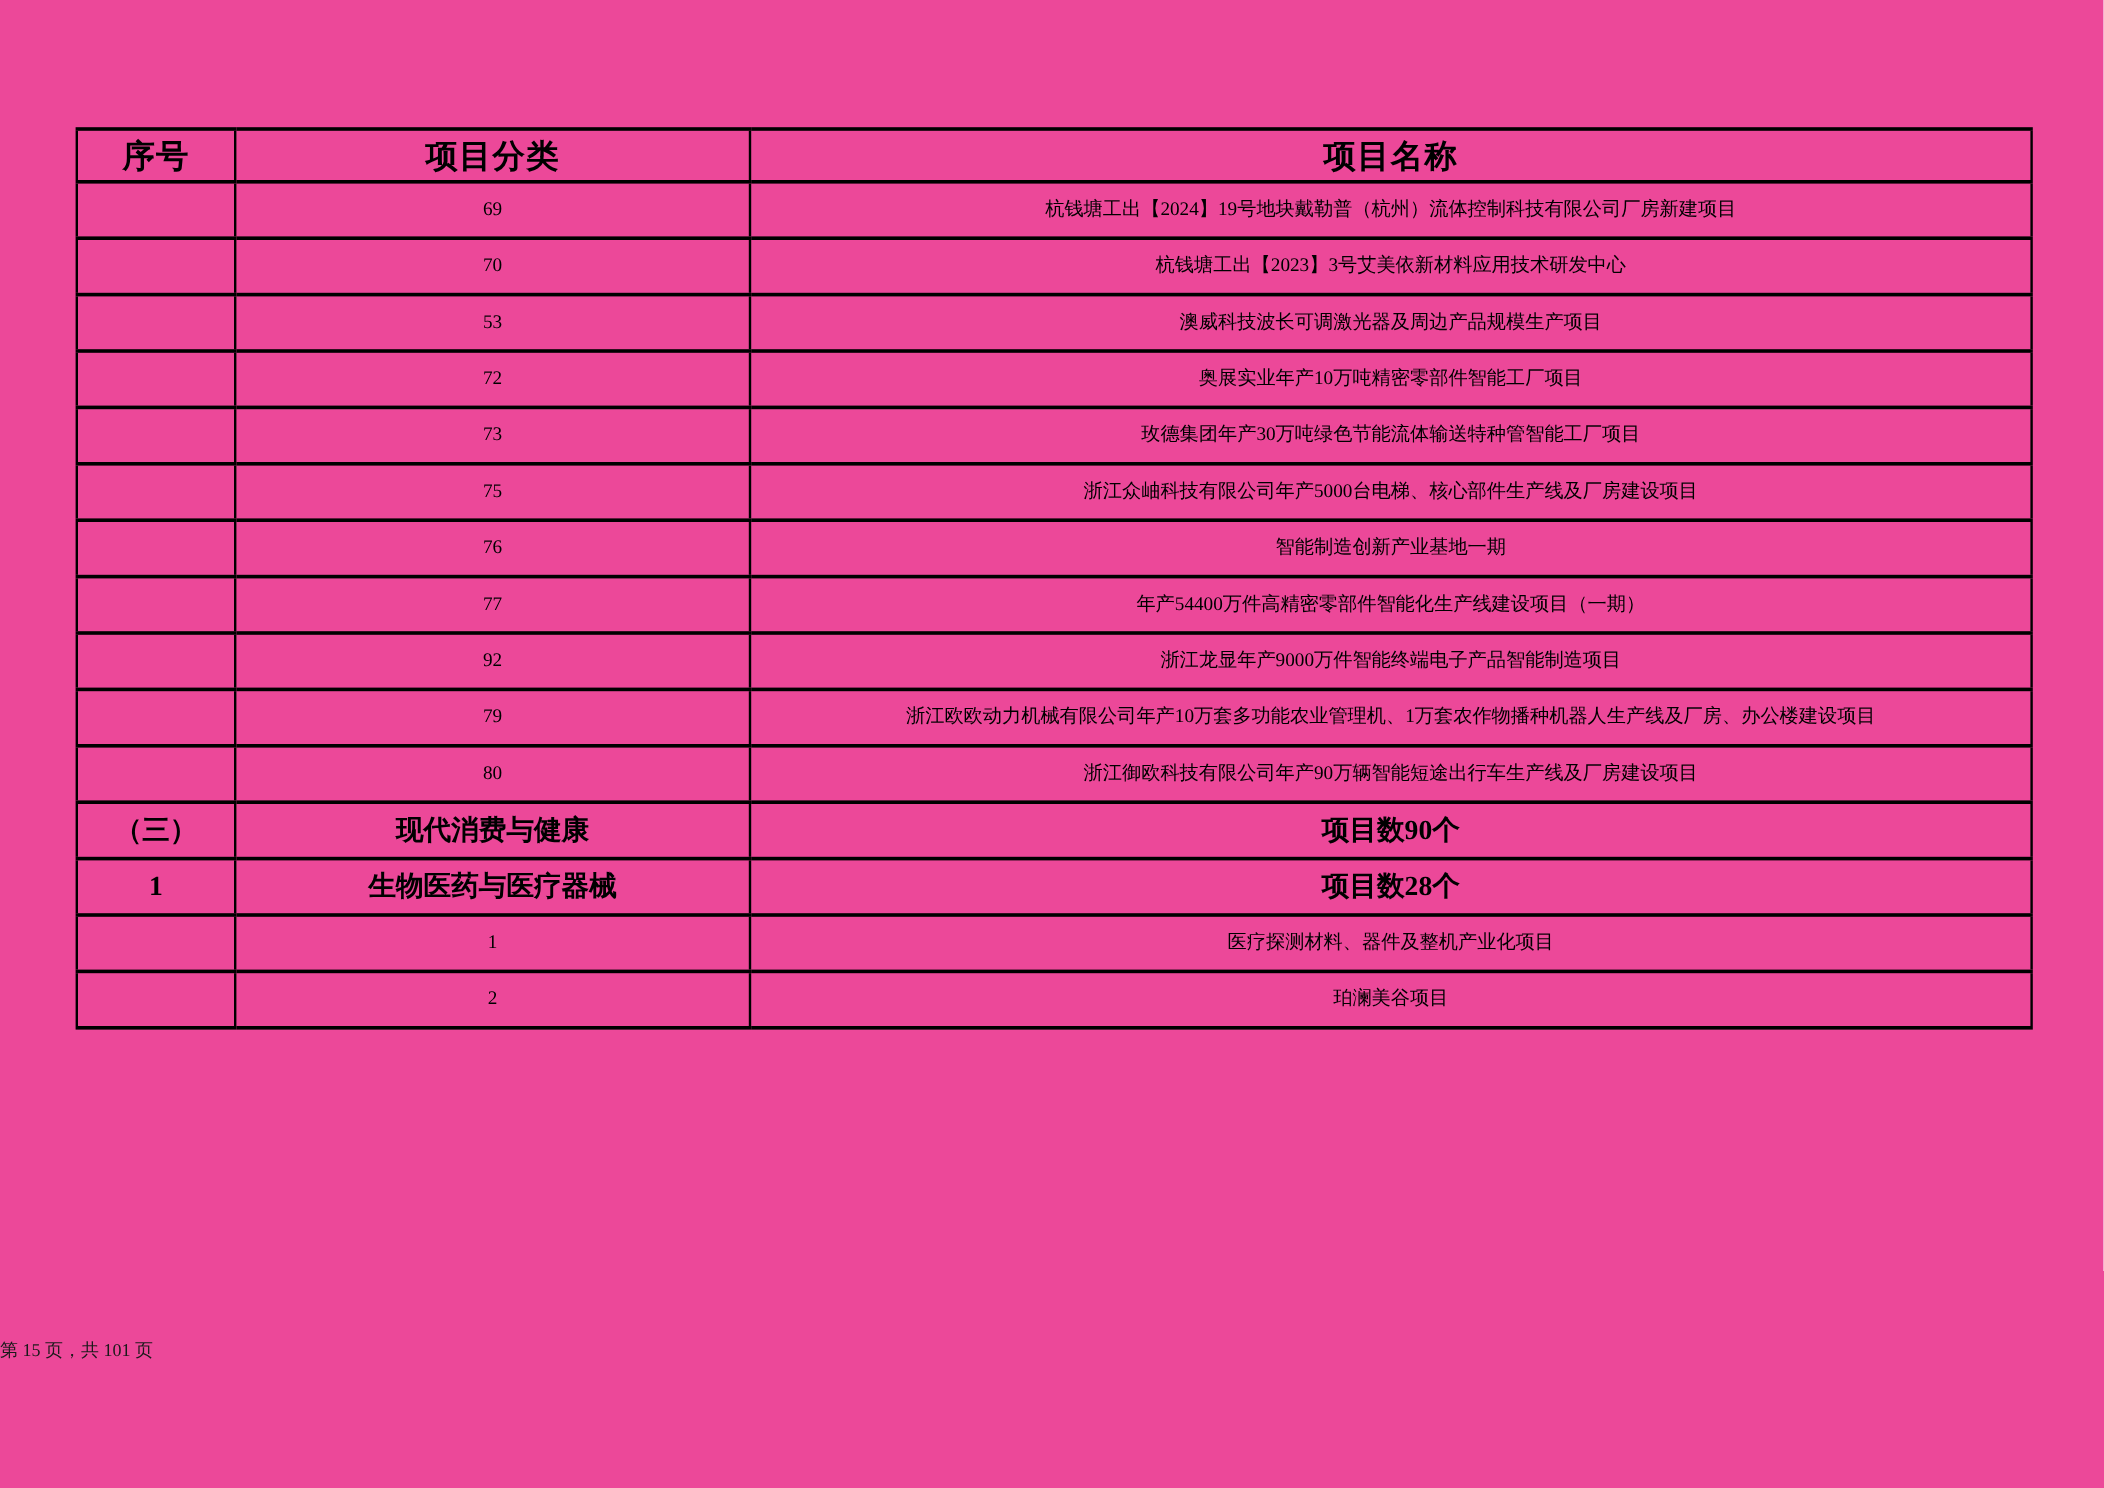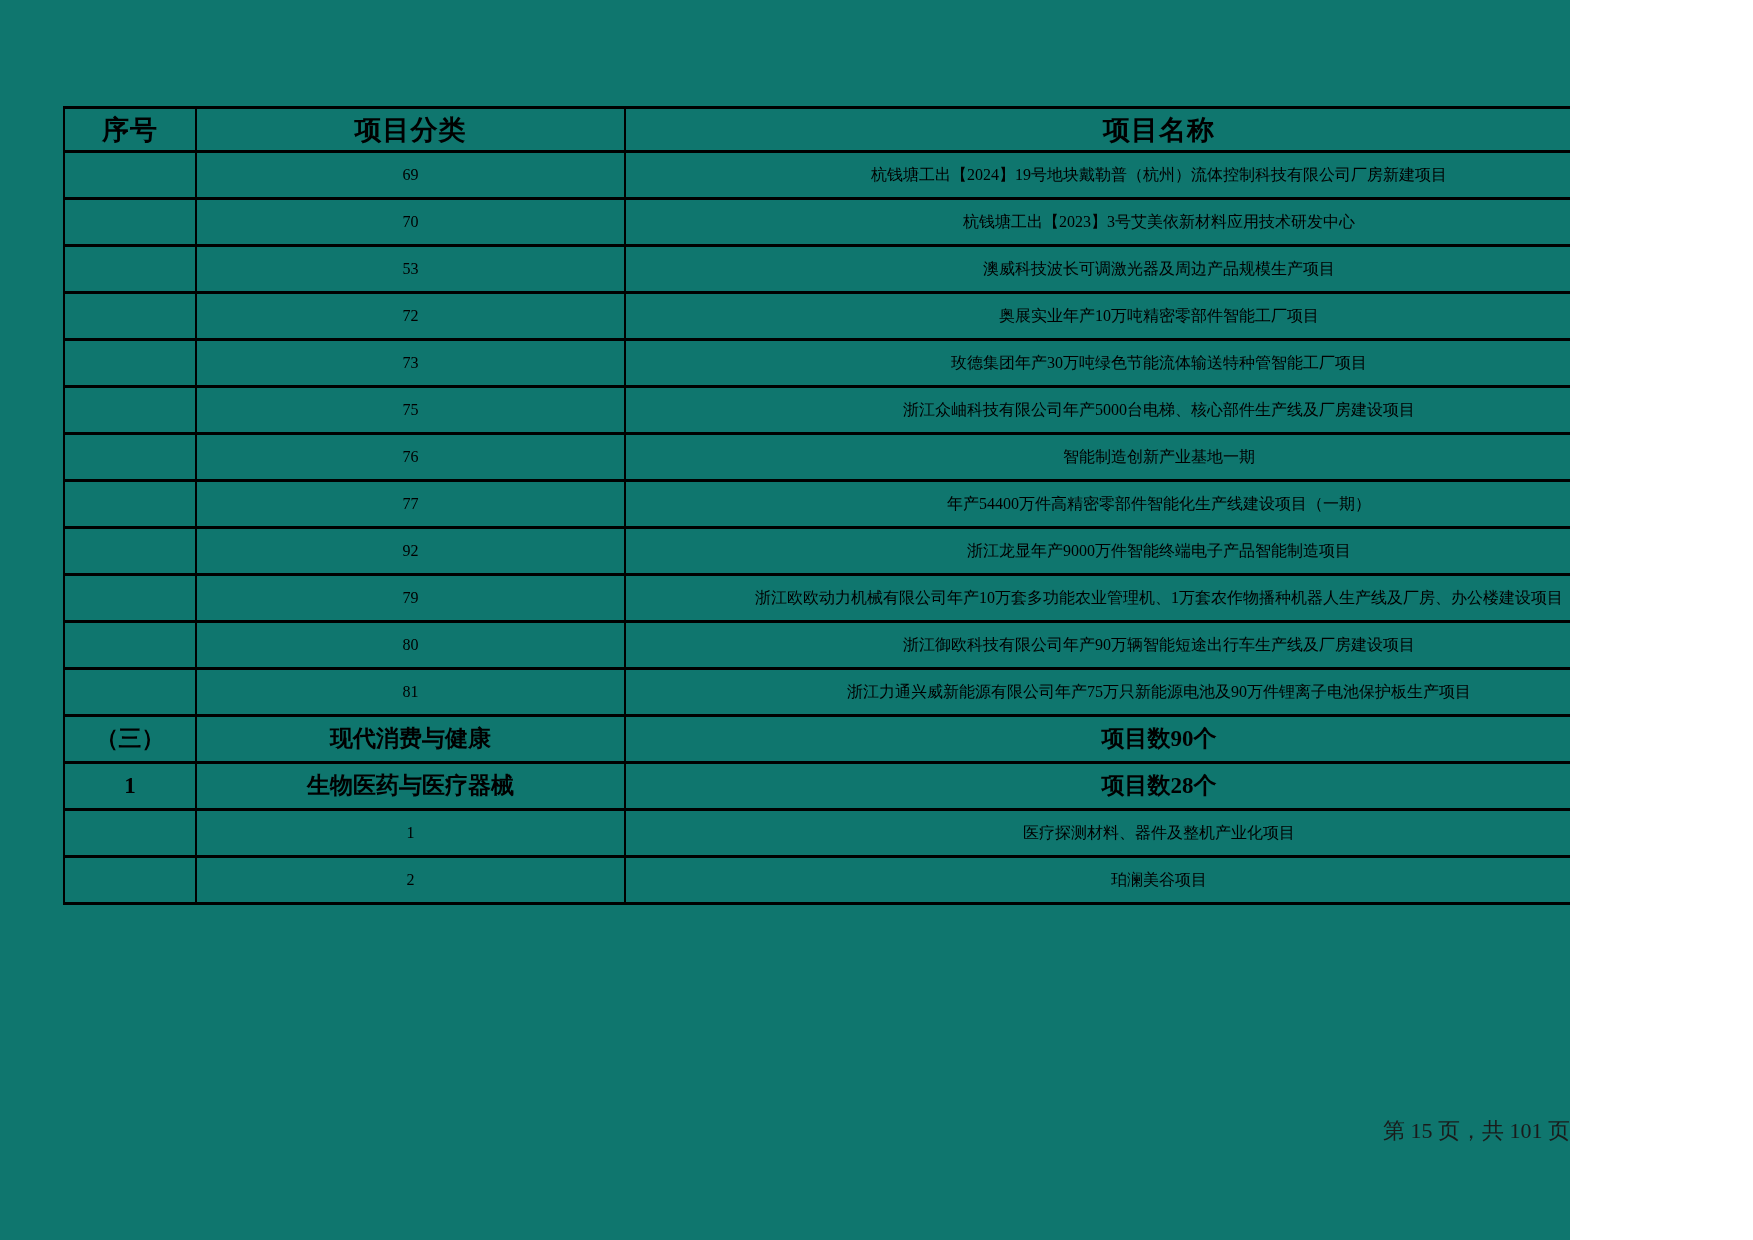--- a/index.html
+++ b/index.html
@@ -2,23 +2,23 @@
 <html><head>
 <meta charset="utf-8">
 <style>
   html, body {
     margin: 0;
     padding: 0;
     background: #ffffff;
   }
   .page {
     position: relative;
-    width: 1570px;
+    width: 1753px;
     height: 1240px;
-    background: #0f766e;
+    background: #ec4899;
     color: #000000;
     font-family: "Liberation Serif", "DejaVu Serif", serif;
     overflow: hidden;
   }
   table.doc-table {
     position: absolute;
     left: 63px;
     top: 106px;
     width: 1629px;
     border-collapse: collapse;
@@ -52,22 +52,22 @@
   }
   tr.section-row td {
     font-weight: bold;
     font-size: 23px;
   }
   .footer {
     position: absolute;
     top: 1116px;
     left: 0;
     width: 100%;
-    text-align: right;
-    font-size: 22px;
+    text-align: left;
+    font-size: 15px;
     color: #1a1a1a;
   }
 </style>
 </head>
 <body>
 
 <div class="page">
 
   <table class="doc-table">
     <colgroup>
@@ -131,25 +131,20 @@
         <tr>
           <td></td>
           <td>79</td>
           <td>浙江欧欧动力机械有限公司年产10万套多功能农业管理机、1万套农作物播种机器人生产线及厂房、办公楼建设项目</td>
         </tr>
         <tr>
           <td></td>
           <td>80</td>
           <td>浙江御欧科技有限公司年产90万辆智能短途出行车生产线及厂房建设项目</td>
         </tr>
-        <tr>
-          <td></td>
-          <td>81</td>
-          <td>浙江力通兴威新能源有限公司年产75万只新能源电池及90万件锂离子电池保护板生产项目</td>
-        </tr>
         <tr class="section-row">
           <td>（三）</td>
           <td>现代消费与健康</td>
           <td>项目数90个</td>
         </tr>
         <tr class="section-row">
           <td>1</td>
           <td>生物医药与医疗器械</td>
           <td>项目数28个</td>
         </tr>

